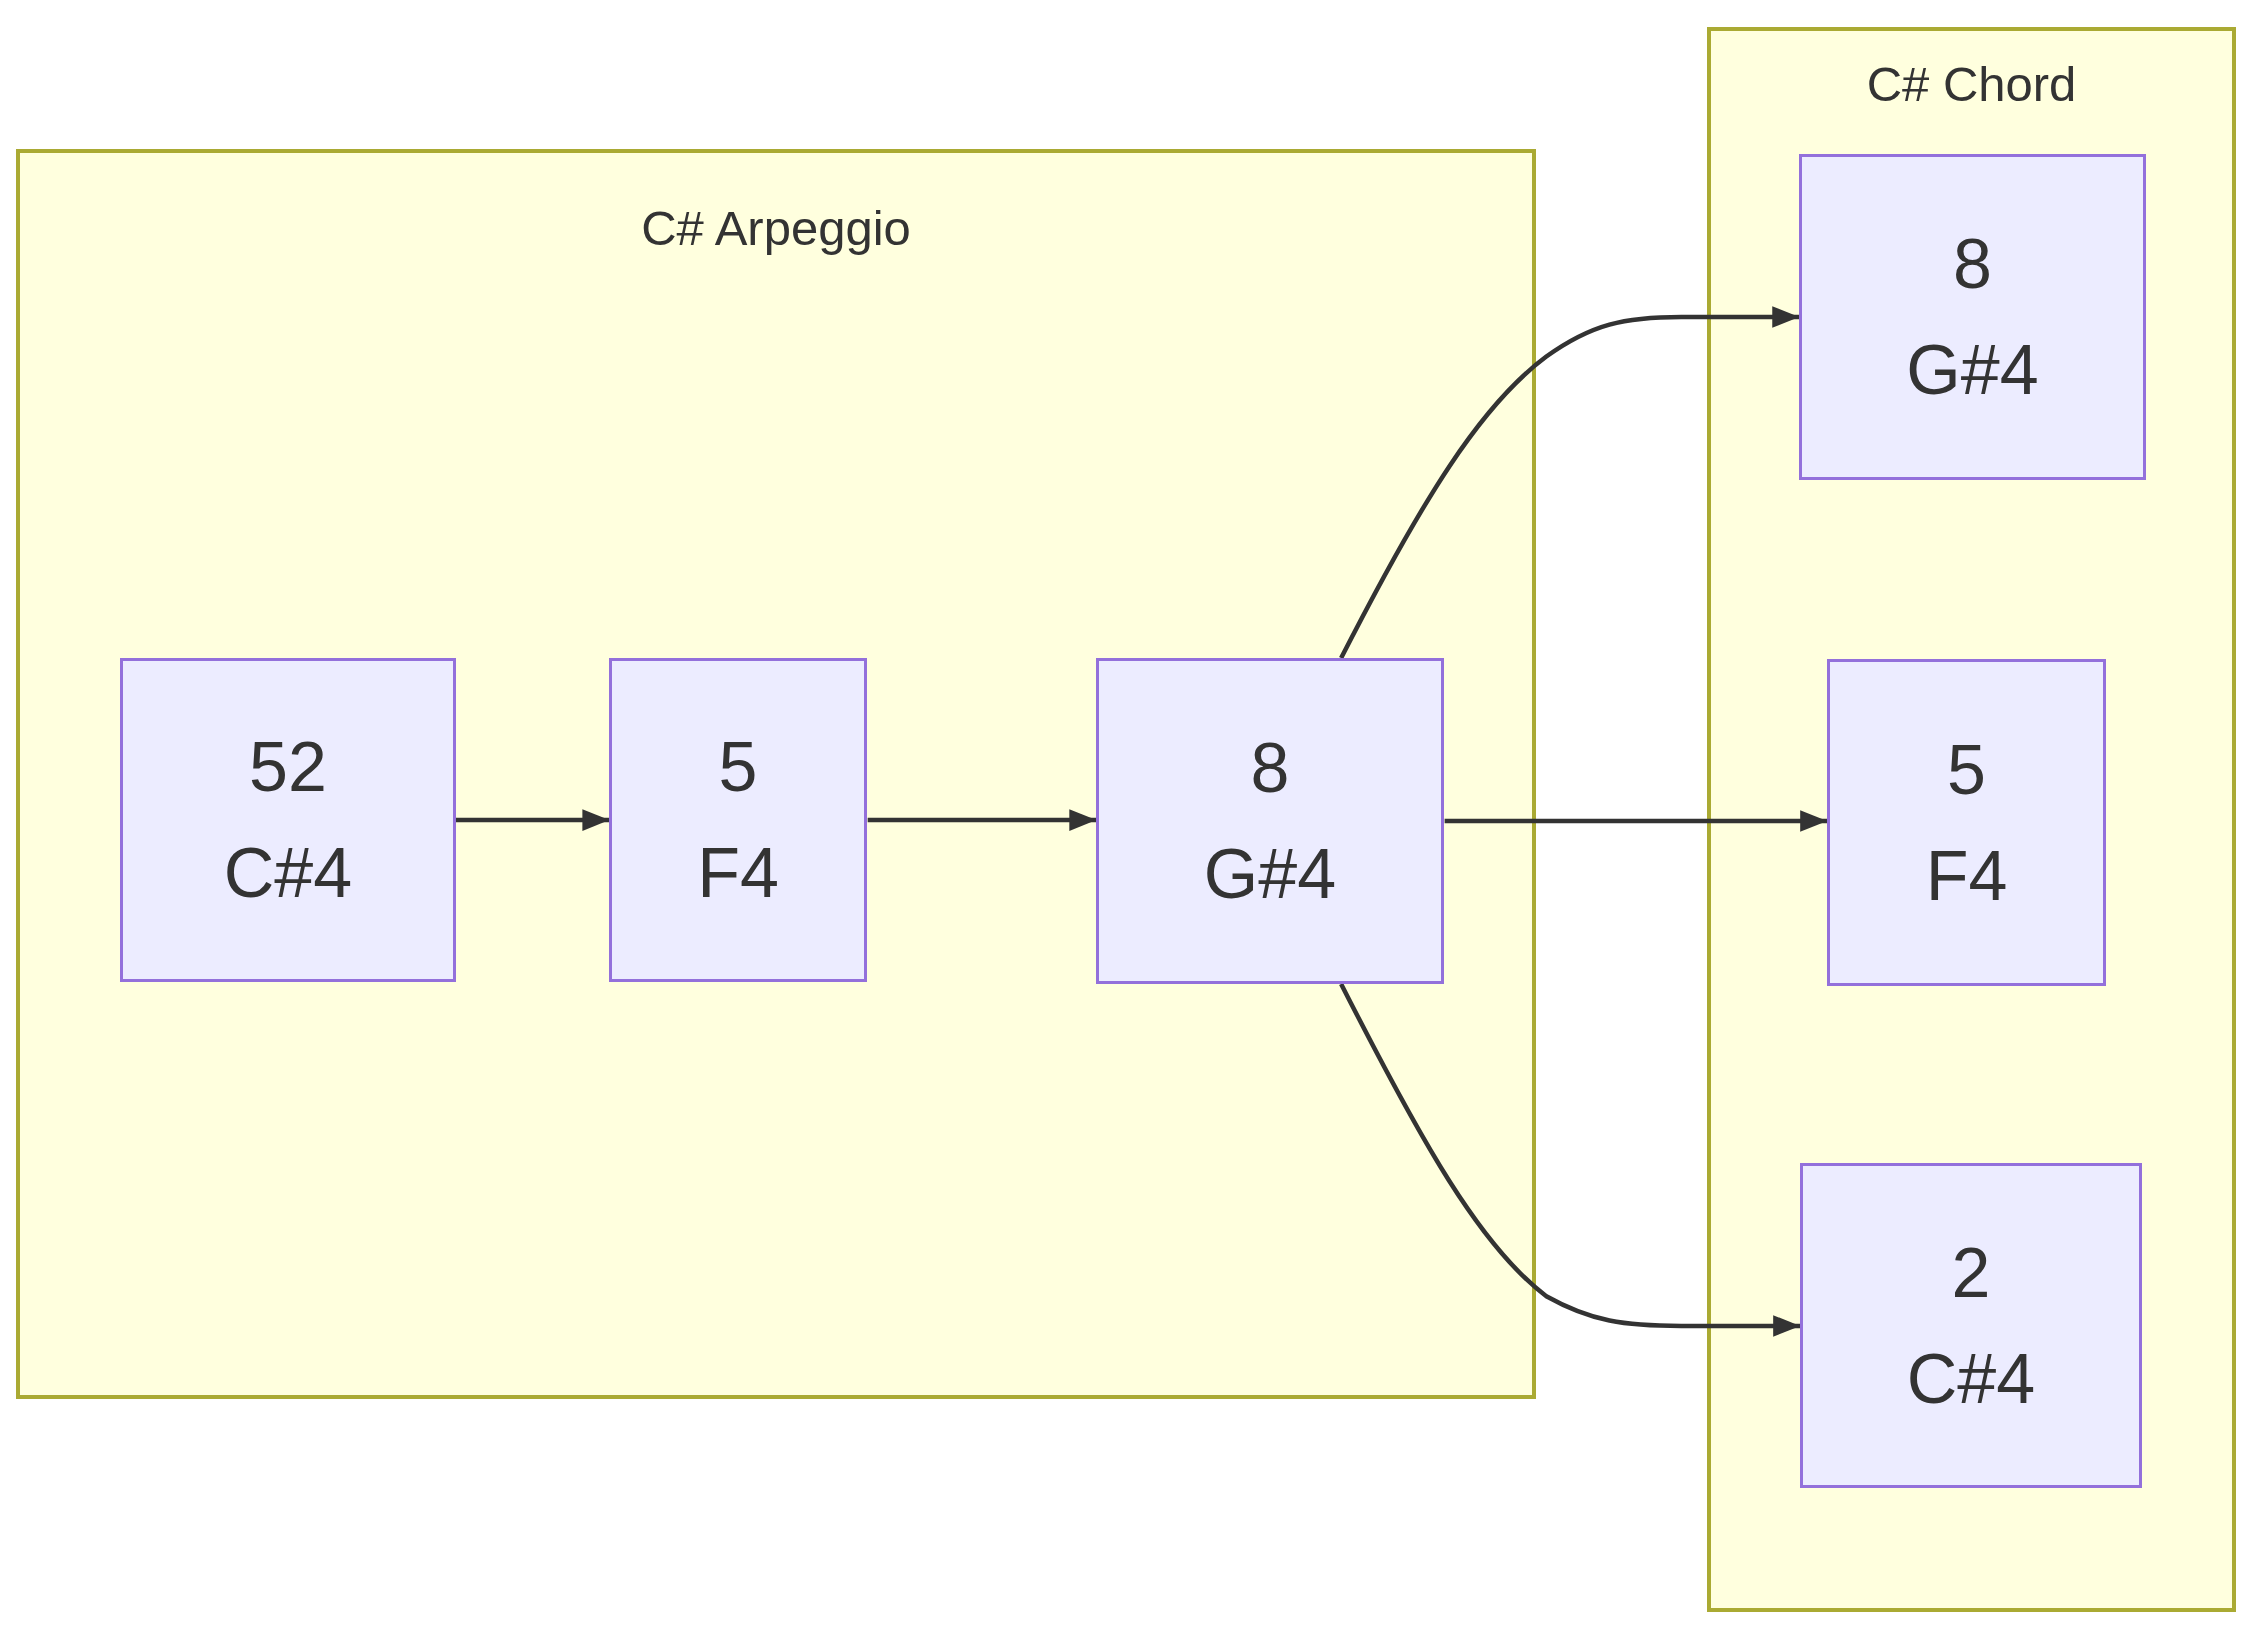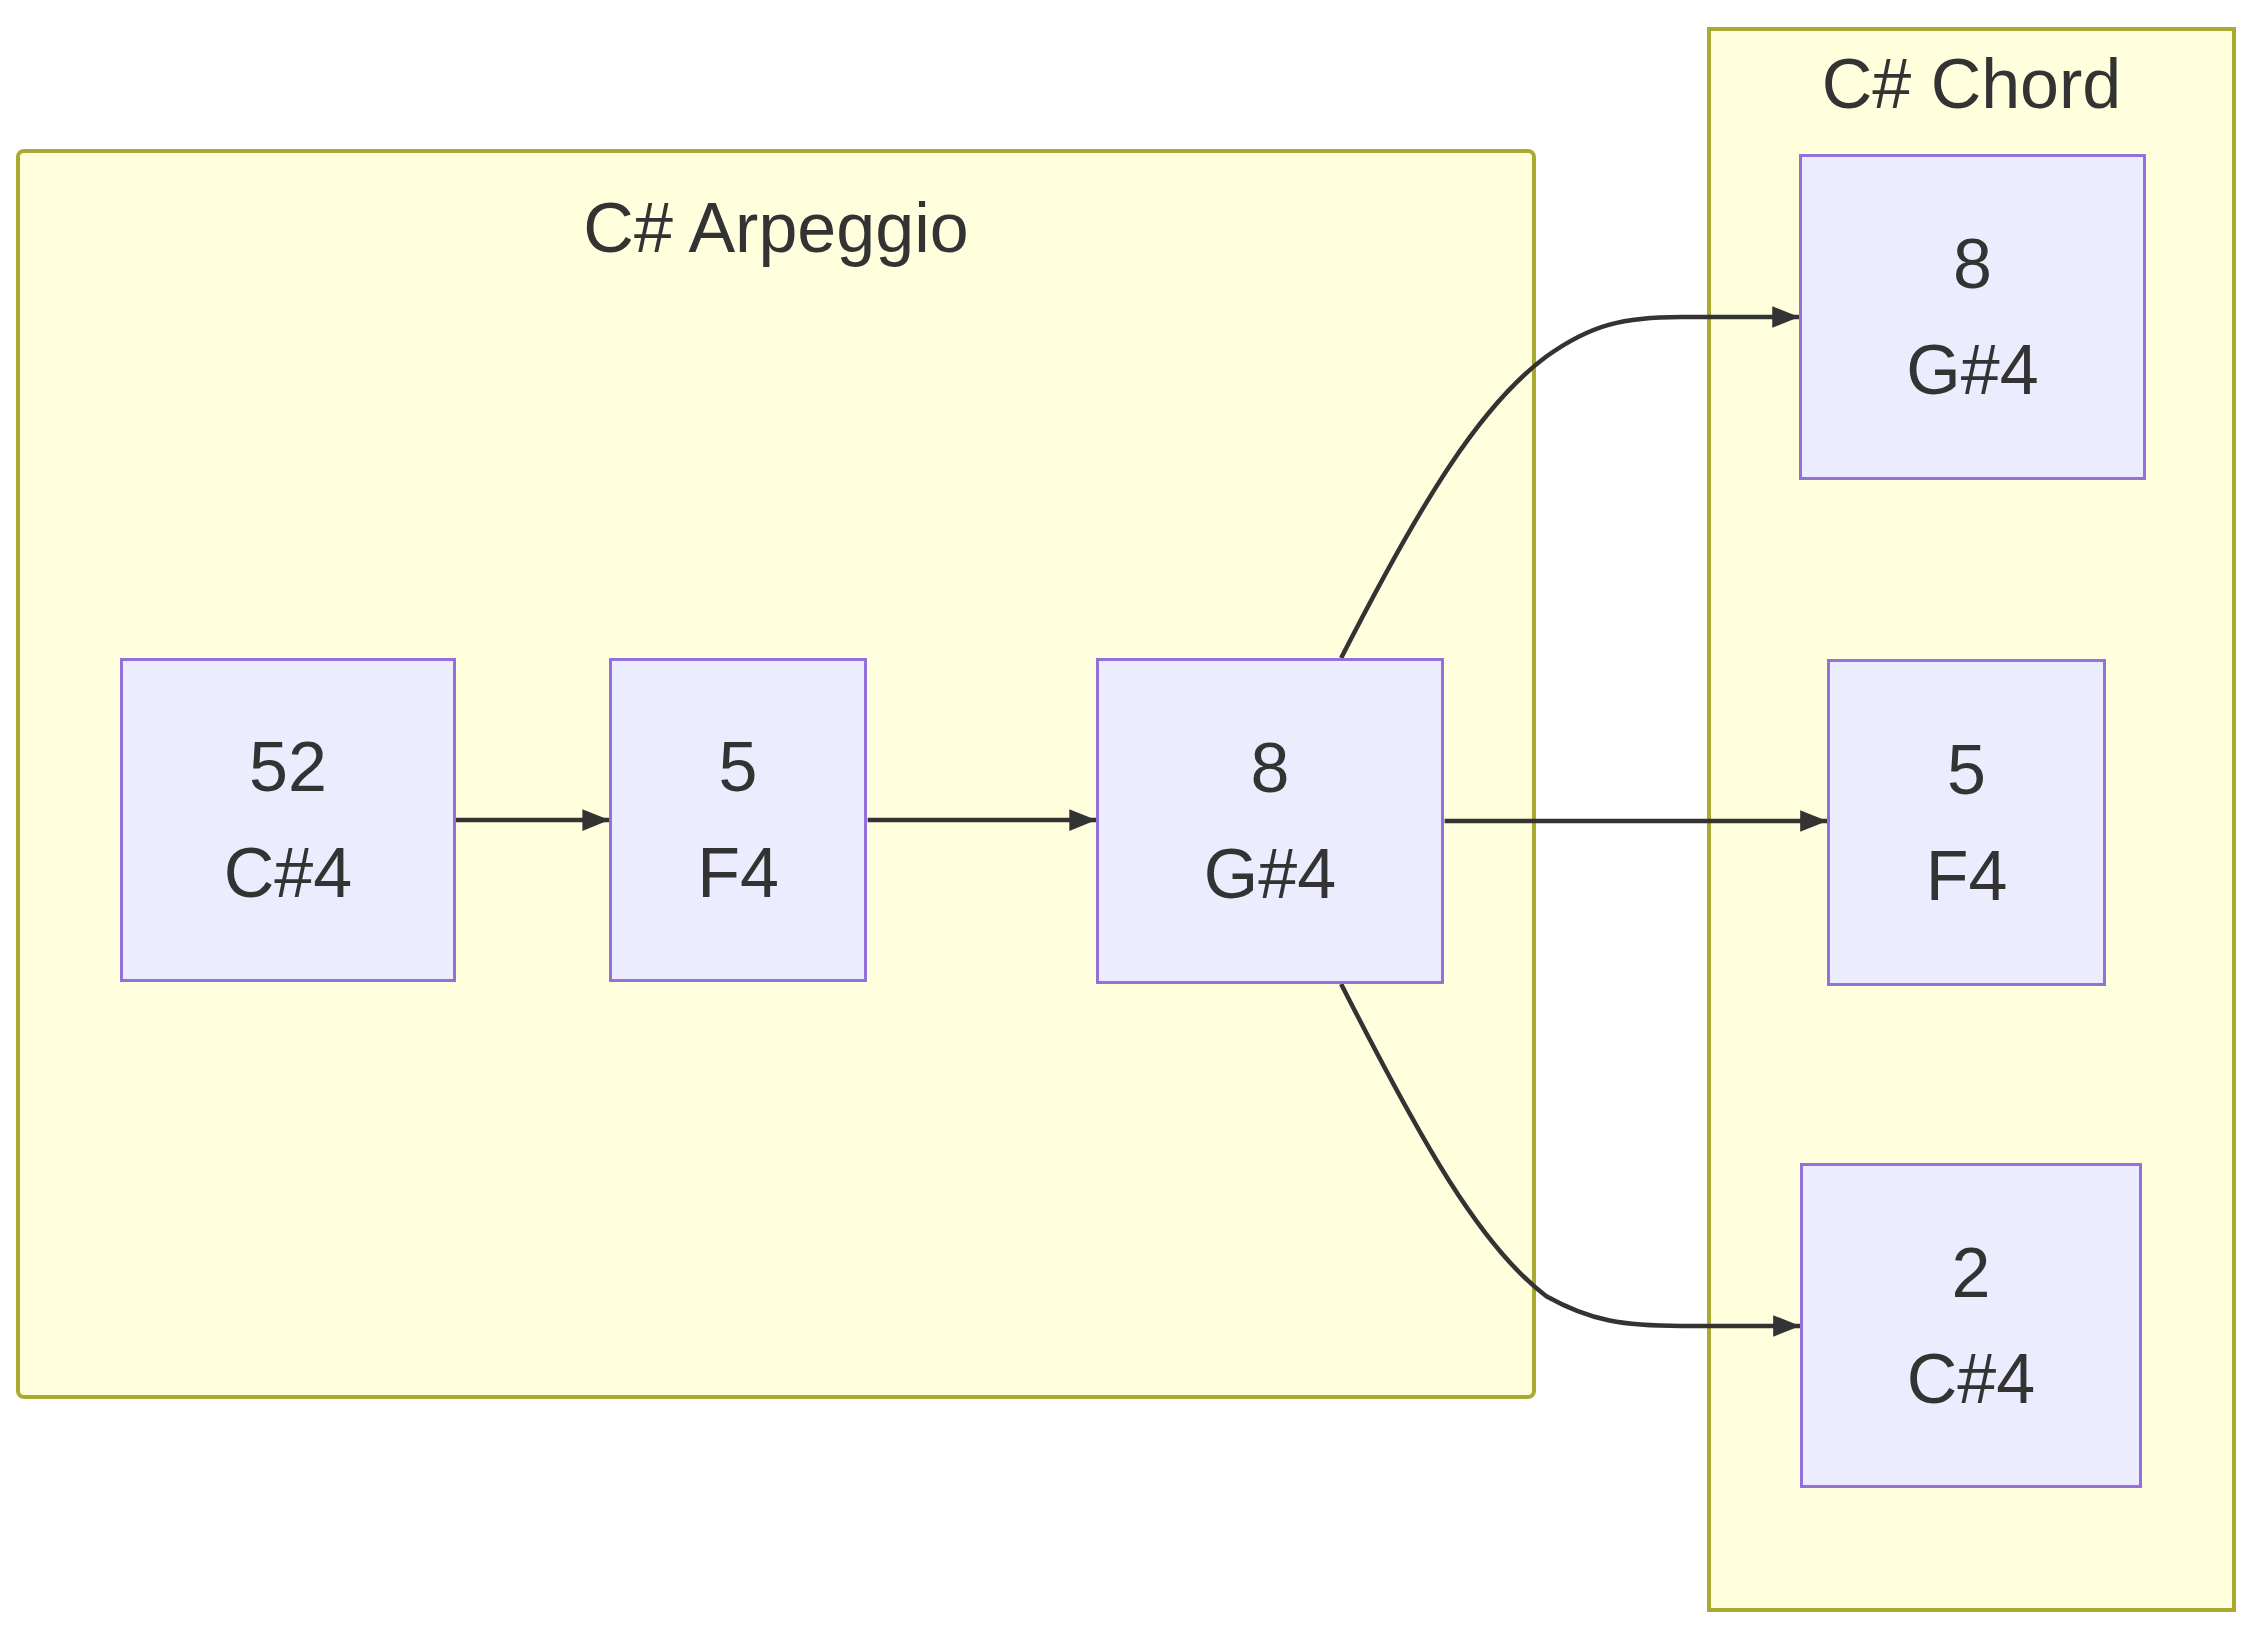--- a/index.html
+++ b/index.html
@@ -20,34 +20,33 @@
     position: absolute;
     box-sizing: border-box;
     background: #ffffde;
     border: 4.5px solid #aaaa33;
   }
   #cluster-arpeggio {
     left: 16px;
     top: 149px;
     width: 1520px;
     height: 1250px;
-    border-radius: 8px;
   }
   #cluster-chord {
     left: 1707px;
     top: 27px;
     width: 529px;
     height: 1585px;
   }
   .cluster-title {
     position: absolute;
     left: 0;
     right: 0;
     text-align: center;
-    font-size: 70px;
+    font-size: 49px;
     line-height: 106px;
     font-weight: 400;
     color: #333333;
     white-space: nowrap;
   }
   #title-arpeggio { top: 21.6px; }
   #title-chord   { top: 0px; }
 
   #edges {
     position: absolute;

